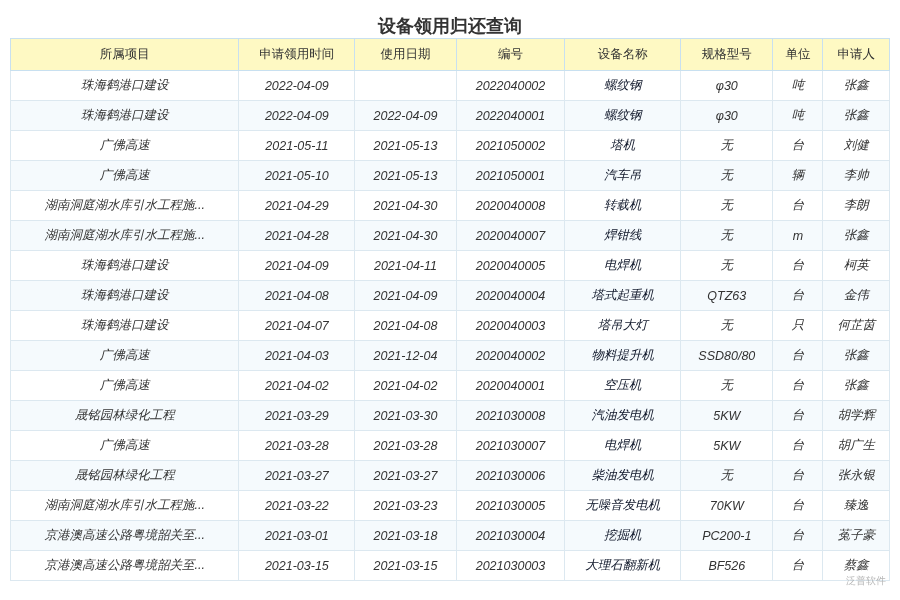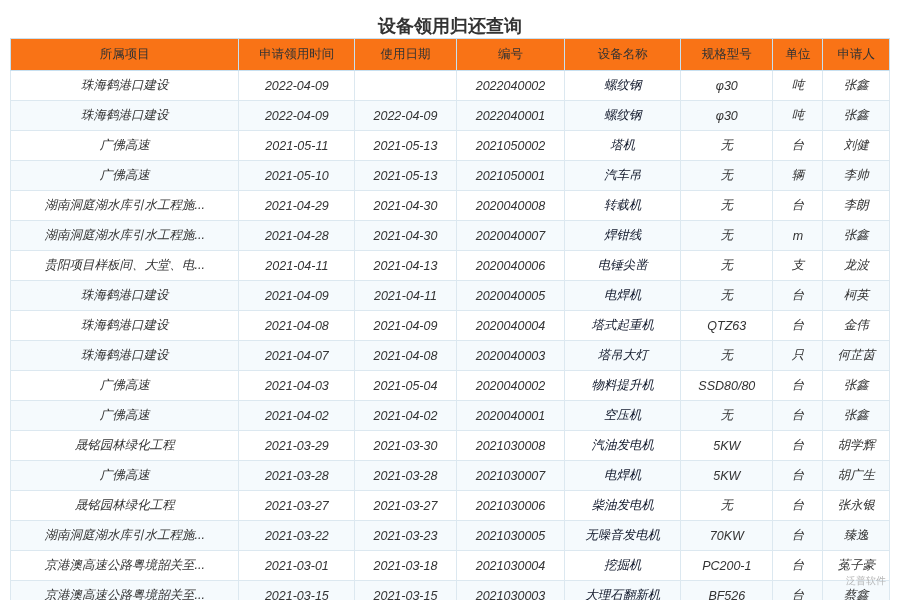--- a/index.html
+++ b/index.html
@@ -20,21 +20,21 @@
     }
     .table-wrap {
       padding: 0 10px 10px;
     }
     table {
       width: 100%;
       border-collapse: collapse;
       font-size: 12.5px;
     }
     thead tr {
-      background: #f97316;
+      background: #fef9c3;
     }
     thead th {
       padding: 7px 6px;
       text-align: center;
       border: 1px solid #c8e0f0;
       color: #333;
       font-weight: normal;
     }
     tbody tr {
       border-bottom: 1px solid #0f172a;
@@ -140,30 +140,20 @@
           <td>湖南洞庭湖水库引水工程施...</td>
           <td>2021-04-28</td>
           <td>2021-04-30</td>
           <td>2020040007</td>
           <td><a class="link-blue">焊钳线</a></td>
           <td>无</td>
           <td>m</td>
           <td>张鑫</td>
         </tr>
         <tr>
-          <td>贵阳项目样板间、大堂、电...</td>
-          <td>2021-04-11</td>
-          <td>2021-04-13</td>
-          <td>2020040006</td>
-          <td><a class="link-blue">电锤尖凿</a></td>
-          <td>无</td>
-          <td>支</td>
-          <td>龙波</td>
-        </tr>
-        <tr>
           <td>珠海鹤港口建设</td>
           <td>2021-04-09</td>
           <td>2021-04-11</td>
           <td>2020040005</td>
           <td><a class="link-blue">电焊机</a></td>
           <td>无</td>
           <td>台</td>
           <td>柯英</td>
         </tr>
         <tr>
@@ -182,21 +172,21 @@
           <td>2021-04-08</td>
           <td>2020040003</td>
           <td><a class="link-blue">塔吊大灯</a></td>
           <td>无</td>
           <td>只</td>
           <td>何芷茵</td>
         </tr>
         <tr>
           <td>广佛高速</td>
           <td>2021-04-03</td>
-          <td>2021-05-04</td>
+          <td>2021-12-04</td>
           <td>2020040002</td>
           <td><a class="link-blue">物料提升机</a></td>
           <td>SSD80/80</td>
           <td>台</td>
           <td>张鑫</td>
         </tr>
         <tr>
           <td>广佛高速</td>
           <td>2021-04-02</td>
           <td>2021-04-02</td>

